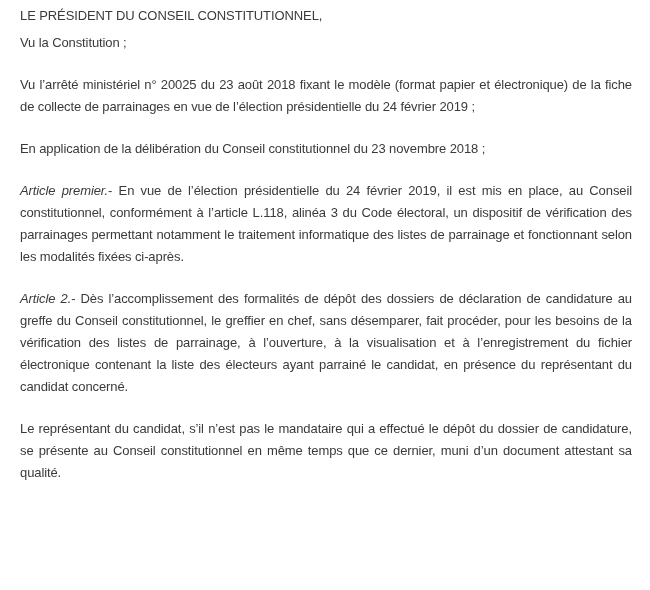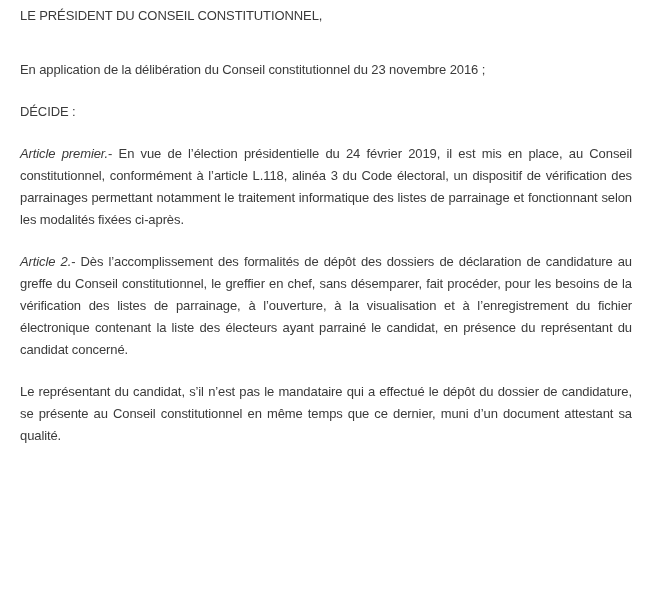--- a/index.html
+++ b/index.html
@@ -16,30 +16,31 @@
     width: 650px;
   }
   .doc p {
     margin: 0 0 20px 0;
     line-height: 22px;
     text-align: justify;
     letter-spacing: -0.1px;
   }
   .doc p.left { text-align: left; }
   .doc em { }
-  #p-header { margin-bottom: 32px; }
+  #p-header { margin-bottom: 5px; }
 </style>
 </head>
 <body>
 
 <div class="doc">
   <p id="p-header" class="left">LE PRÉSIDENT DU CONSEIL CONSTITUTIONNEL,</p>
 
-  <p class="left">En application de la délibération du Conseil constitutionnel du 23 novembre 2016 ;</p>
+  <p class="left">Vu la Constitution ;</p>
+  <p>Vu l’arrêté ministériel n° 20025 du 23 août 2018 fixant le modèle (format papier et électronique) de la fiche de collecte de parrainages en vue de l’élection présidentielle du 24 février 2019 ;</p>
+  <p class="left">En application de la délibération du Conseil constitutionnel du 23 novembre 2018 ;</p>
 
-  <p class="left">DÉCIDE :</p>
 
   <p><em>Article premier.</em><span>- En vue de l’élection présidentielle du 24 février 2019, il est mis en place, au Conseil constitutionnel, conformément à l’article L.118, alinéa 3 du Code électoral, un dispositif de vérification des parrainages permettant notamment le traitement informatique des listes de parrainage et fonctionnant selon les modalités fixées ci-après.</span></p>
 
   <p><em>Article 2.</em><span>- Dès l’accomplissement des formalités de dépôt des dossiers de déclaration de candidature au greffe du Conseil constitutionnel, le greffier en chef, sans désemparer,  fait procéder, pour les besoins de la vérification des listes de parrainage, à l’ouverture, à la visualisation et à l’enregistrement du fichier électronique contenant la liste des électeurs ayant parrainé le candidat, en présence du représentant du candidat concerné.</span></p>
 
   <p>Le représentant du candidat, s’il n’est pas le mandataire qui a effectué le dépôt du dossier de candidature, se présente au Conseil constitutionnel en même temps que ce dernier, muni d’un document attestant sa qualité.</p>
 </div>
 
 </body></html>

